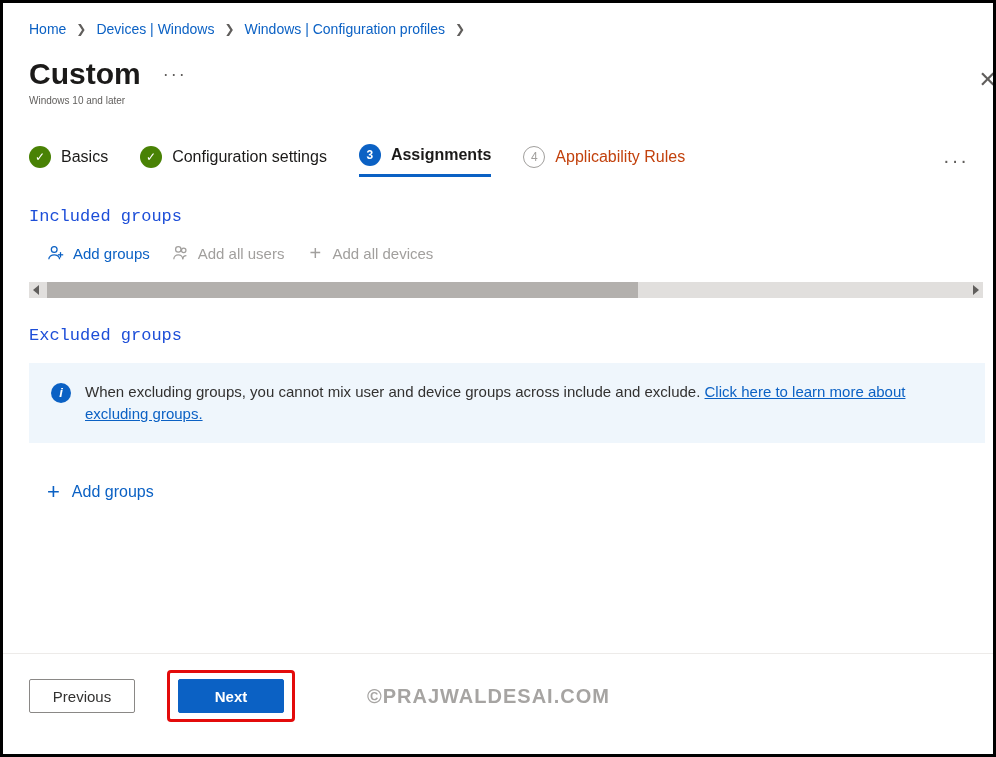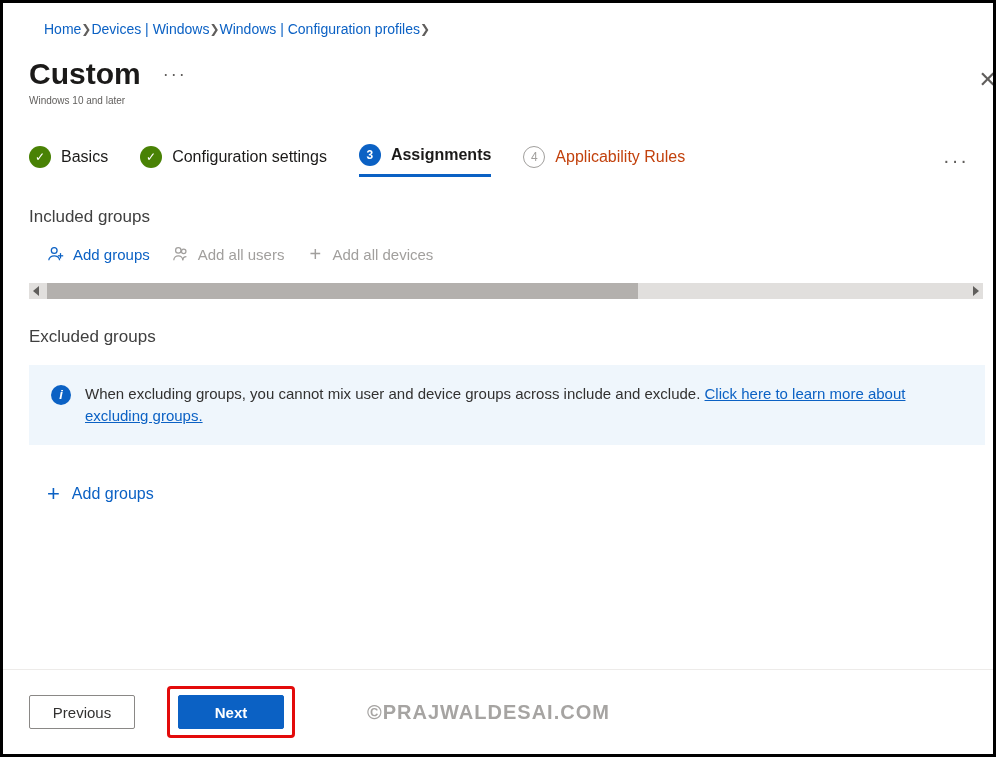--- a/index.html
+++ b/index.html
@@ -14,23 +14,23 @@
     position: relative;
     overflow: hidden;
   }
   .content {
     padding: 18px 0 0 26px;
   }
   
   .breadcrumb {
     display: flex;
     align-items: center;
+    gap: 10px;
     font-size: 14px;
     margin-bottom: 20px;
-    margin-left: 15px;
   }
   .breadcrumb a { color: #0b61c4; text-decoration: none; cursor: pointer; }
   .breadcrumb .chev { color: #605e5c; font-size: 12px; }
   
   .title-row { display: flex; align-items: center; gap: 22px; }
   .page-title { font-size: 30px; font-weight: 700; color: #1b1a19; }
   .title-more { color: #605e5c; font-size: 18px; letter-spacing: 2px; cursor: pointer; }
   .subtitle { font-size: 10px; color: #605e5c; margin-top: 4px; margin-bottom: 38px; }
   
   .close-x {
@@ -59,21 +59,21 @@
     font-size: 12px; color: #fff; flex-shrink: 0;
   }
   .step.done .step-icon { background: #498205; }
   .step.active .step-icon { background: #0b61c4; font-weight: 700; }
   .step.pending .step-icon { background: transparent; border: 1px solid #a19f9d; color: #a19f9d; }
   .steps-more {
     margin-left: auto; margin-right: 24px;
     color: #605e5c; font-size: 20px; letter-spacing: 2px; cursor: pointer;
   }
   
-  .section-heading { font-size: 17px; color: #404040; margin-bottom: 18px; }
+  .section-heading { font-size: 17px; color: #1d4ed8; margin-bottom: 18px; font-family: Liberation Mono, monospace; }
   
   .actions-row { display: flex; gap: 22px; margin-left: 18px; margin-bottom: 20px; align-items: center; }
   .action-btn {
     display: flex; align-items: center; gap: 8px; cursor: pointer;
     font-size: 15px; color: #0b61c4;
   }
   .action-btn.disabled { color: #a19f9d; cursor: default; }
   .action-btn .ico { width: 18px; height: 18px; display: inline-flex; align-items: center; justify-content: center; }
   
   .tbl { width: calc(100% - 8px); }
@@ -111,21 +111,21 @@
     width:20px; height:20px; border-radius:50%; background:#0b61c4;
     color:#fff; font-weight:700; font-size:13px; font-style:italic;
     display:flex; align-items:center; justify-content:center; flex-shrink:0; margin-top:2px;
   }
   .banner a { color:#0b61c4; text-decoration: underline; cursor:pointer; }
   
   .add-ex { display:flex; align-items:center; gap:12px; color:#0b61c4; font-size:16px; margin-left:18px; cursor:pointer; }
   .plus-big { font-size:22px; font-weight:300; }
   
   .footer {
-    position:absolute; bottom:0; left:0; right:0;
+    position:absolute; bottom:16px; left:0; right:0;
     border-top:1px solid #edebe9; padding: 16px 26px;
     display:flex; align-items:center; gap:32px; background:#fff;
   }
   .btn {
     min-width:106px; height:34px; font-size:15px; border-radius:2px;
     display:flex; align-items:center; justify-content:center; cursor:pointer;
   }
   .btn-secondary { background:#fff; border:1px solid #8a8886; color:#323130; }
   .btn-primary { background:#0b61c4; border:1px solid #0b61c4; color:#fff; font-weight:600; }
   .highlight-ring {

